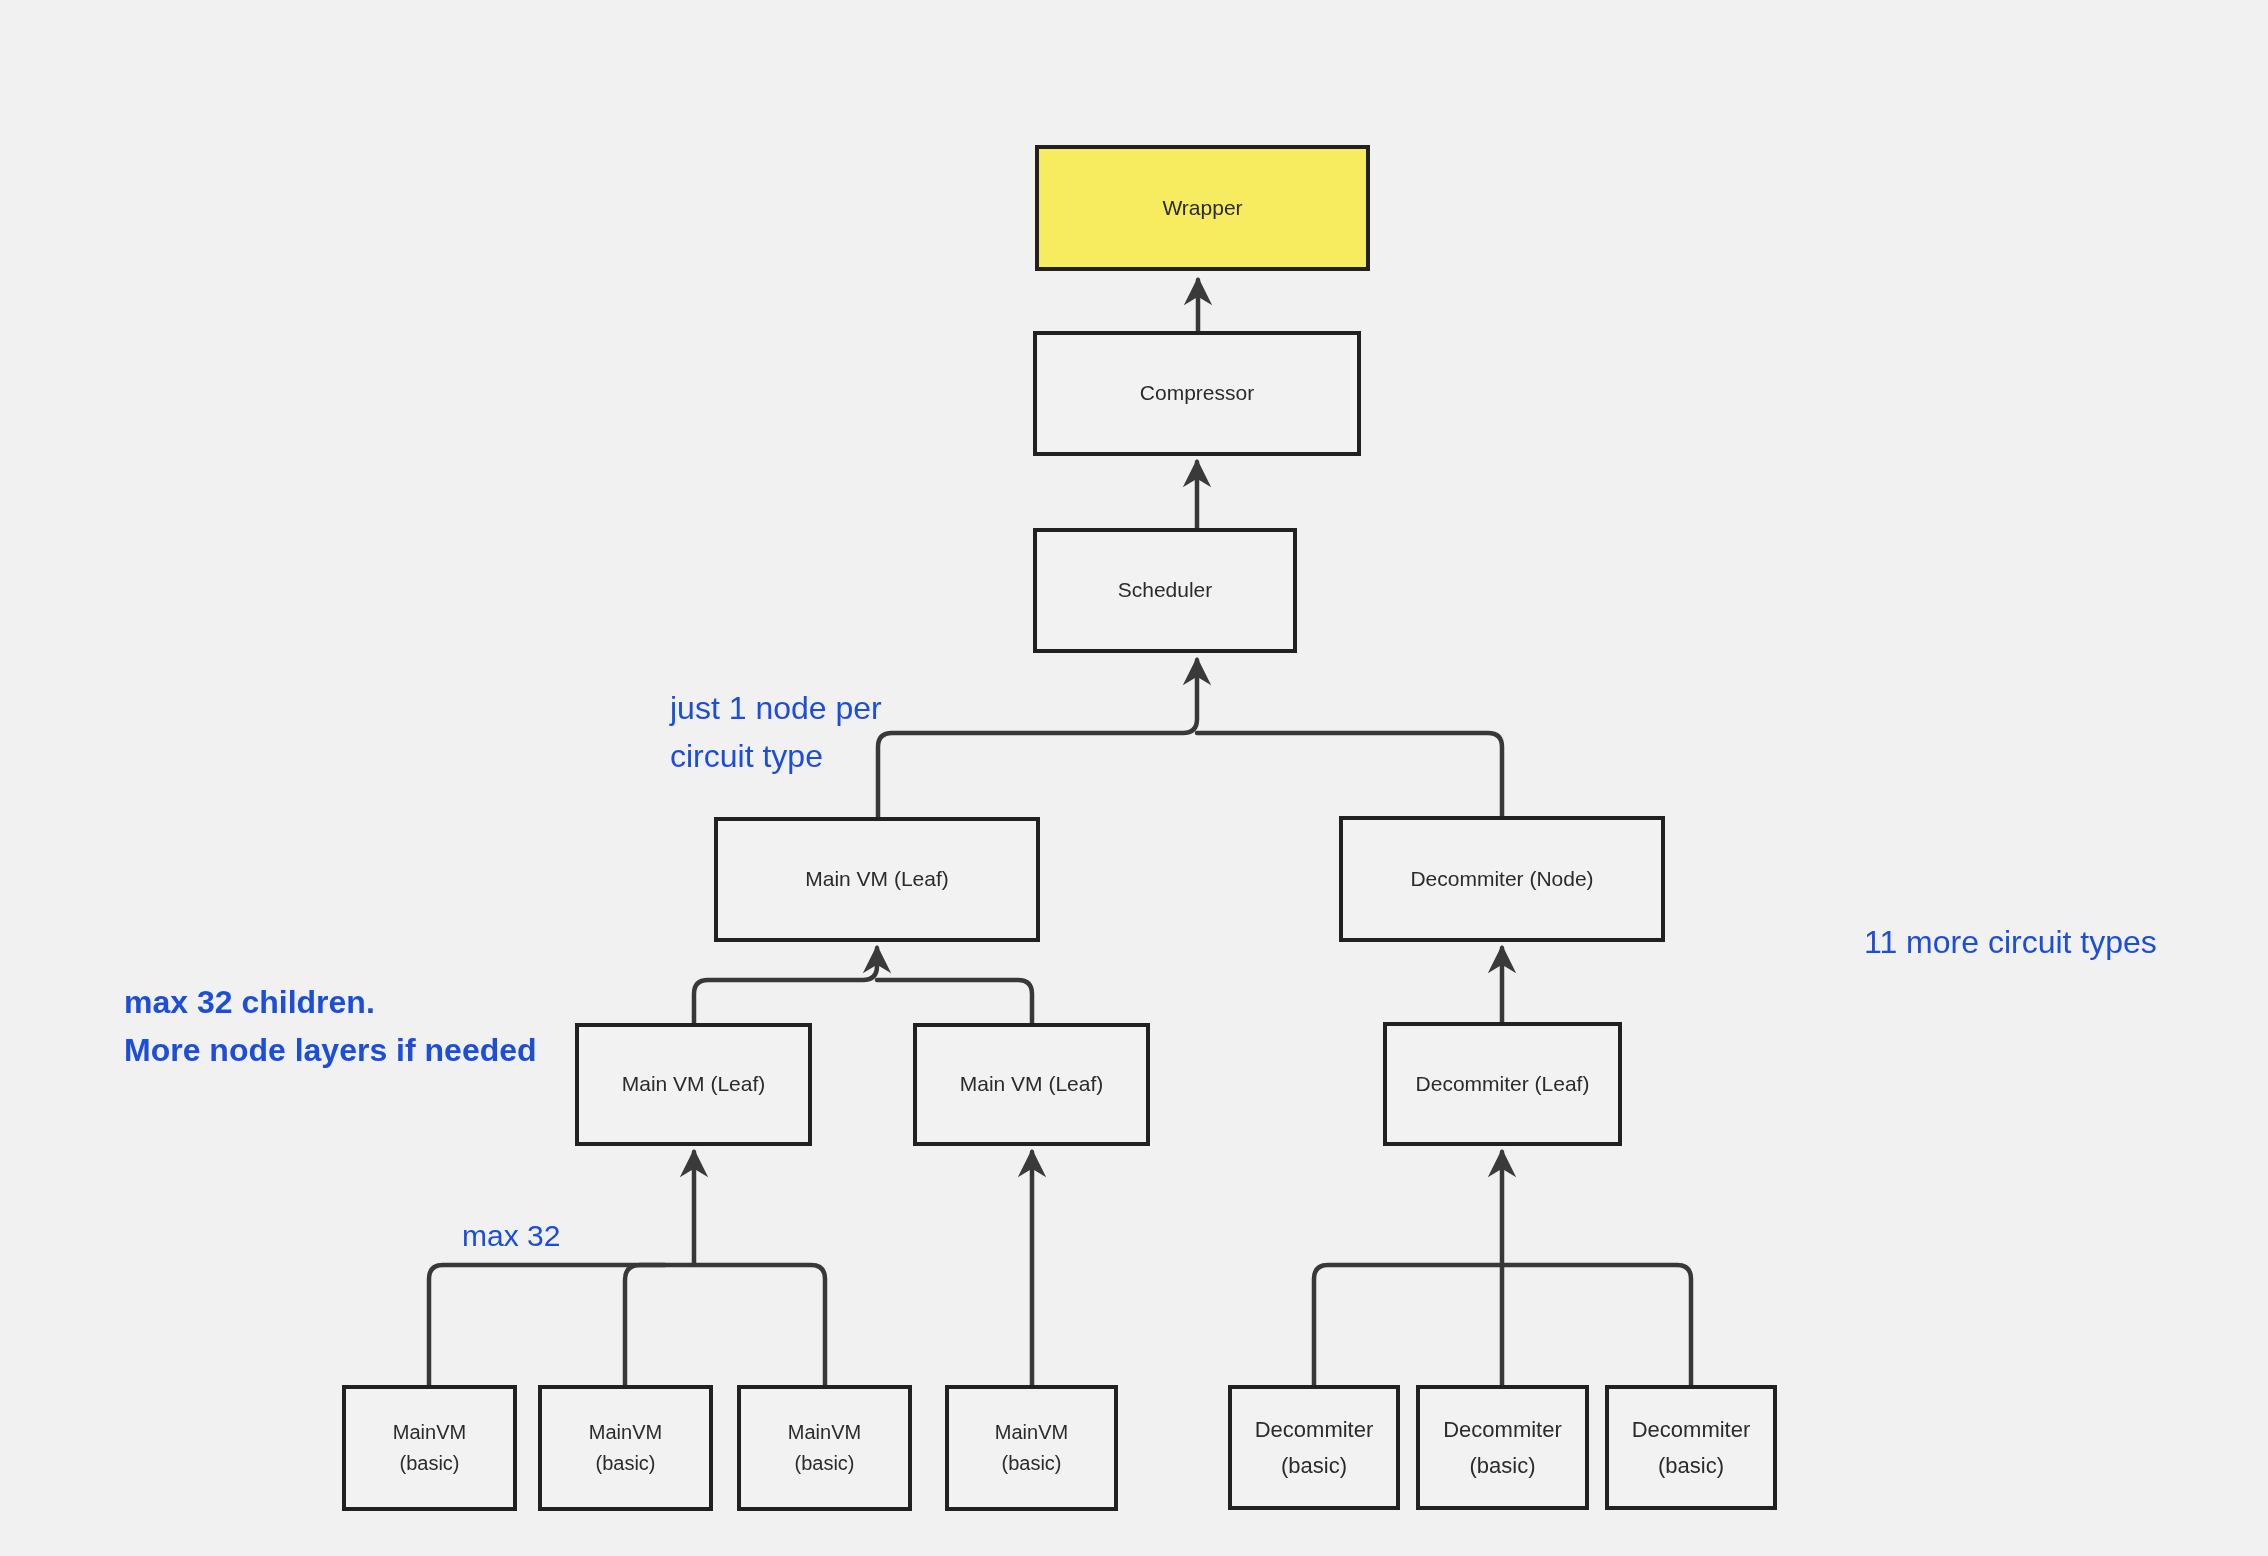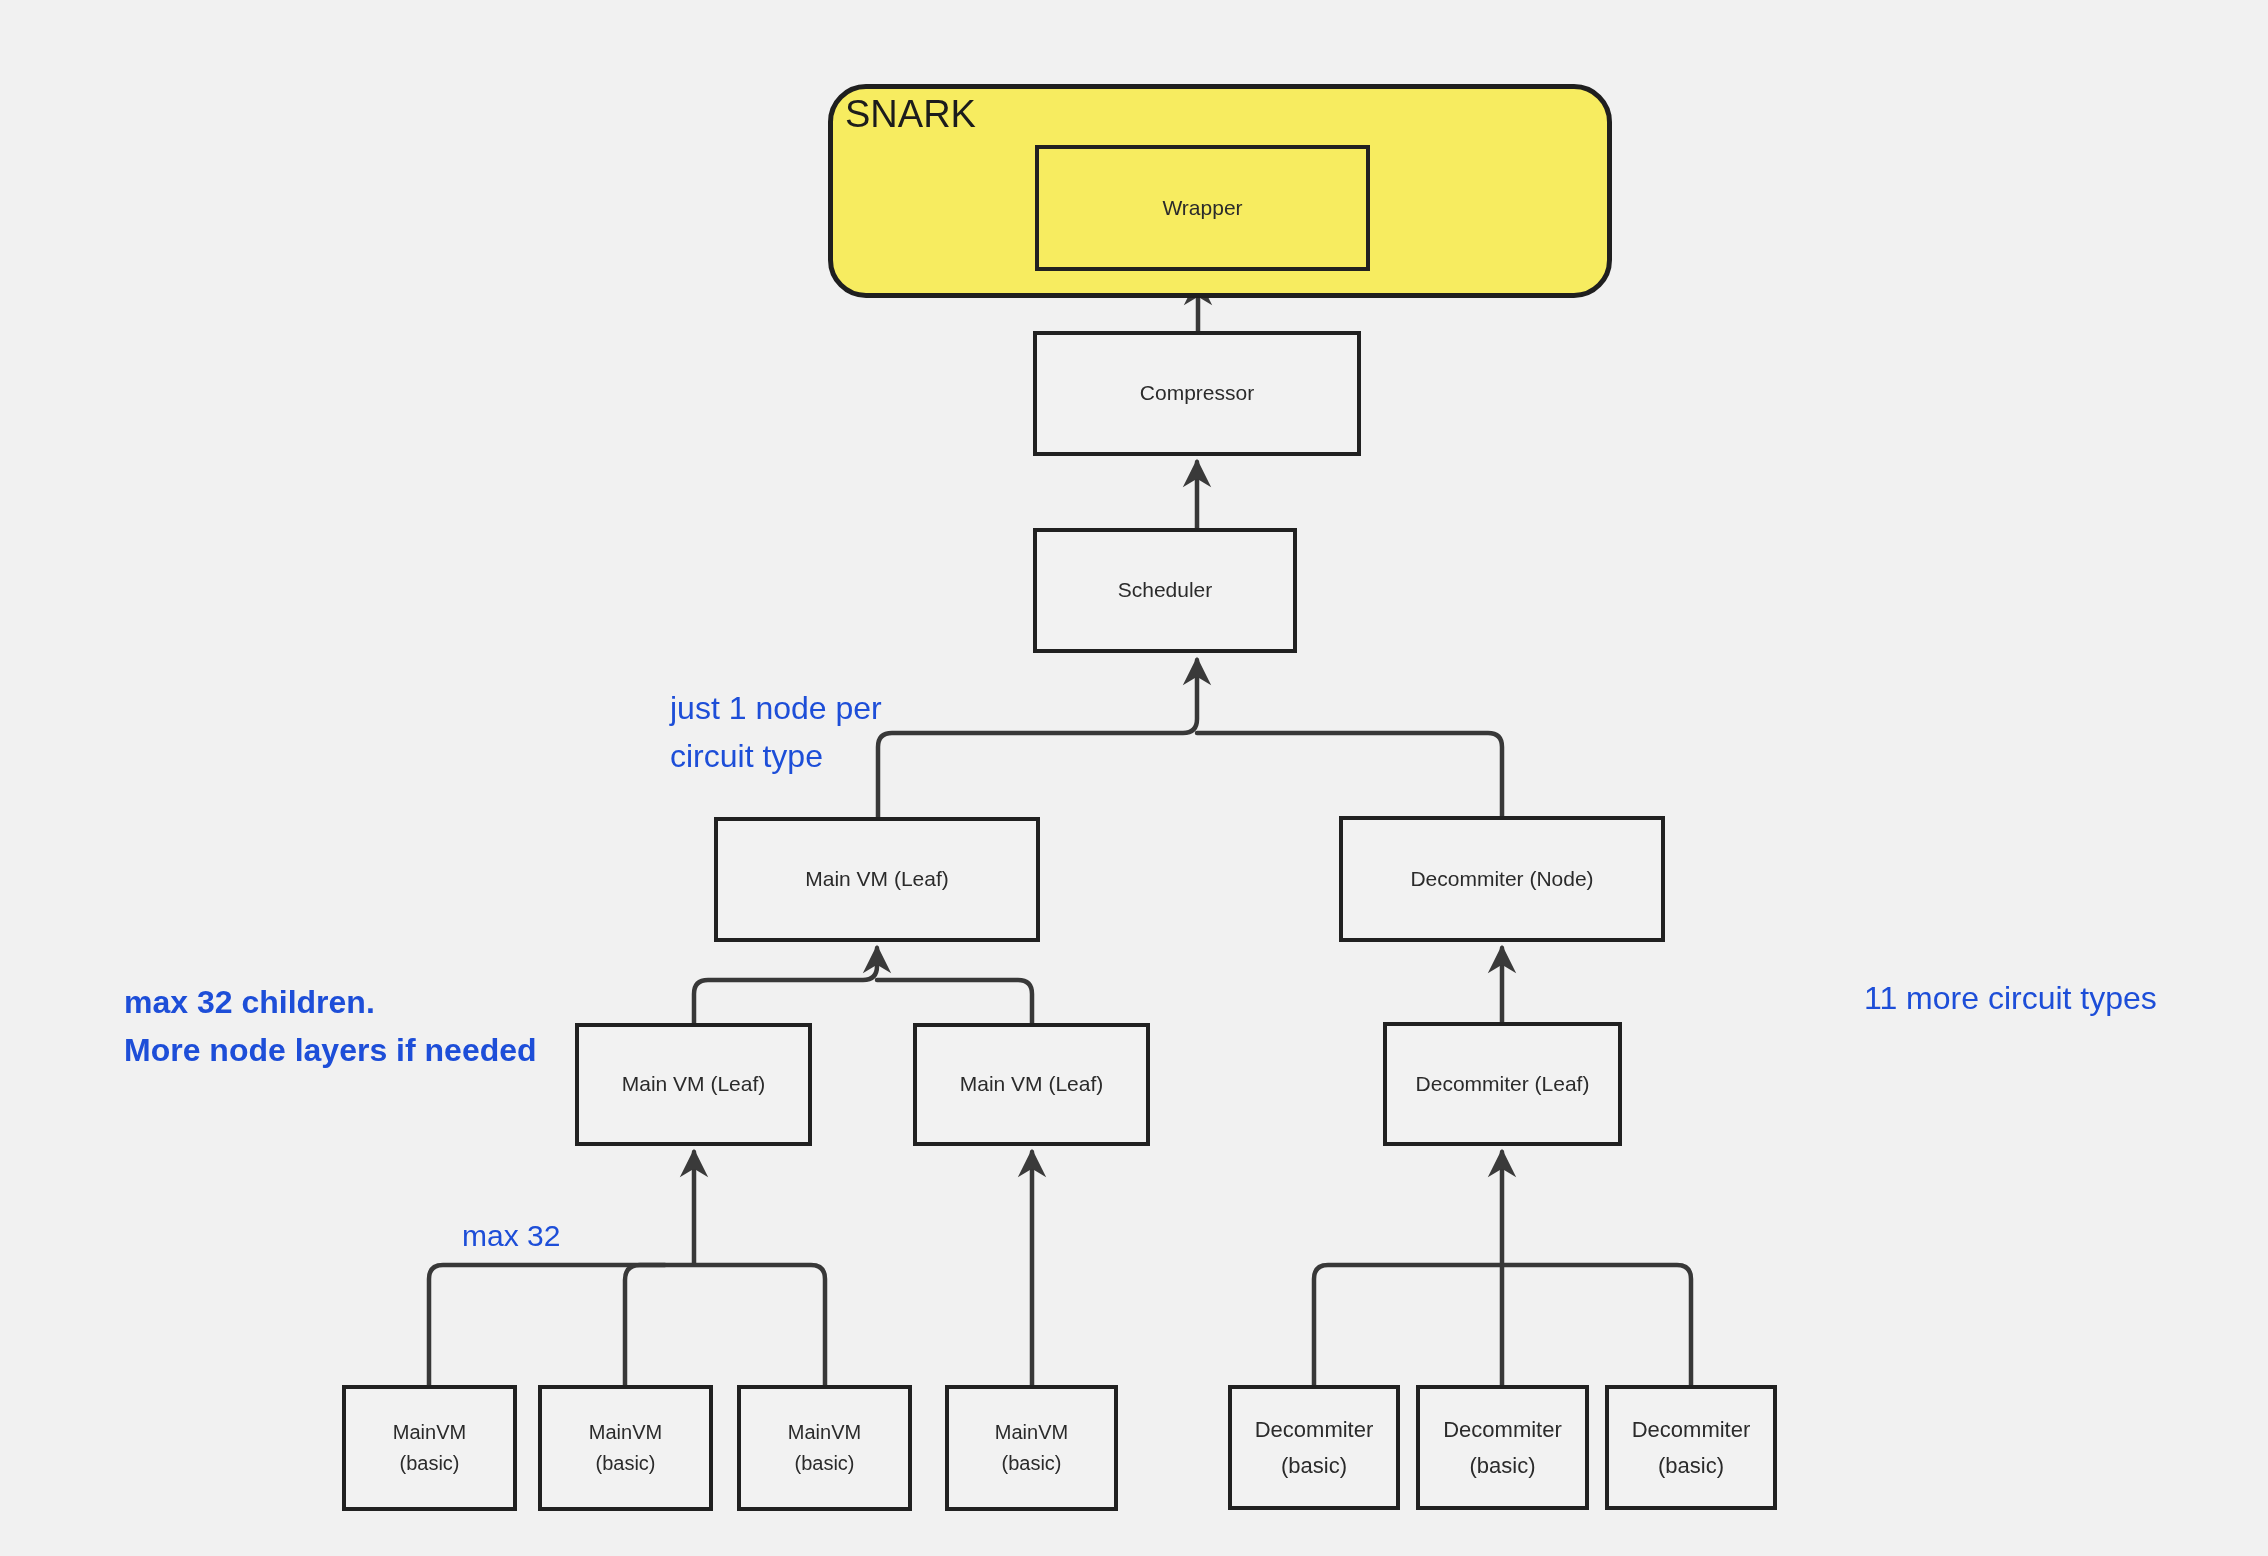--- a/index.html
+++ b/index.html
@@ -91,23 +91,20 @@
       <path d="M625,1385 V1280 Q625,1265 640,1265 H665"></path>
       <path d="M694,1263 V1152" marker-end="url(#arrow)"></path>
 
       <path d="M1032,1385 V1152" marker-end="url(#arrow)"></path>
 
       <path d="M1314,1385 V1279 Q1314,1265 1328,1265 H1677 Q1691,1265 1691,1279 V1385"></path>
       <path d="M1502,1385 V1152" marker-end="url(#arrow)"></path>
     </g>
   </svg>
 
-  <div class="snark-group">
-    <div class="snark-label">SNARK</div>
-  </div>
 
   <div class="box yellow" style="left:1035px; top:145px; width:335px; height:126px;">
     <span>Wrapper</span>
   </div>
 
   <div class="box" style="left:1033px; top:331px; width:328px; height:125px;">
     <span>Compressor</span>
   </div>
 
   <div class="box" style="left:1033px; top:528px; width:264px; height:125px;">
@@ -176,17 +173,17 @@
 
   <div class="note" style="left:124px; top:978px;font-weight:bold;">
     <div>max 32 children.</div>
     <div>More node layers if needed</div>
   </div>
 
   <div class="note small" style="left:462px; top:1218px;">
     <span>max 32</span>
   </div>
 
-  <div class="note" style="left:1864px; top:974px;">
+  <div class="note" style="left:1864px; top:918px;">
     <span>11 more circuit types</span>
   </div>
 
 </div>
 
 </body></html>

